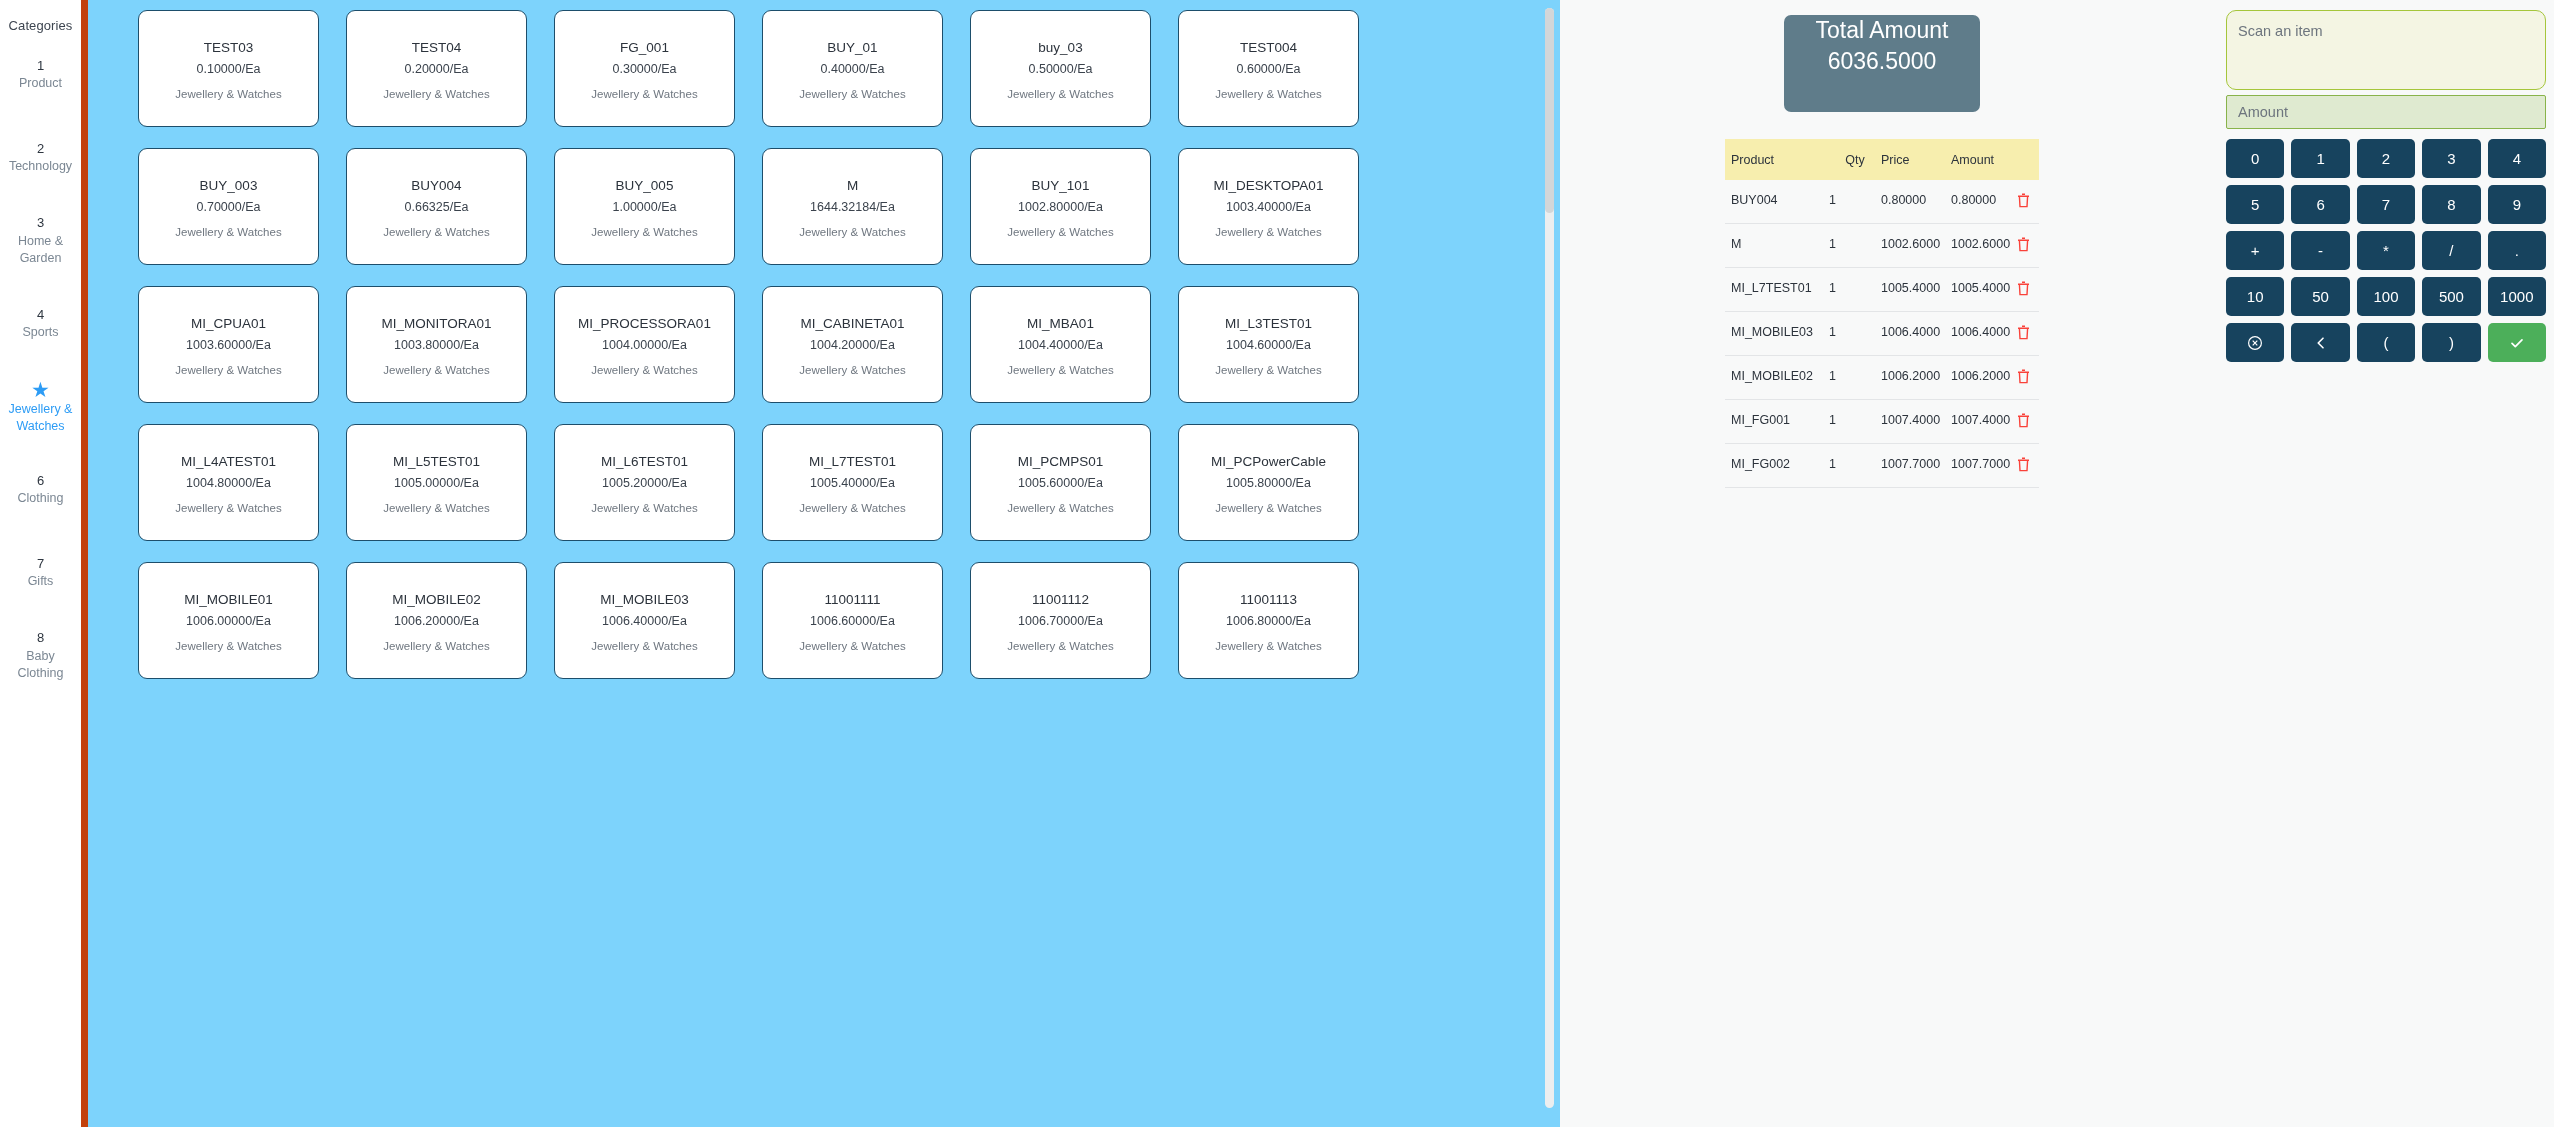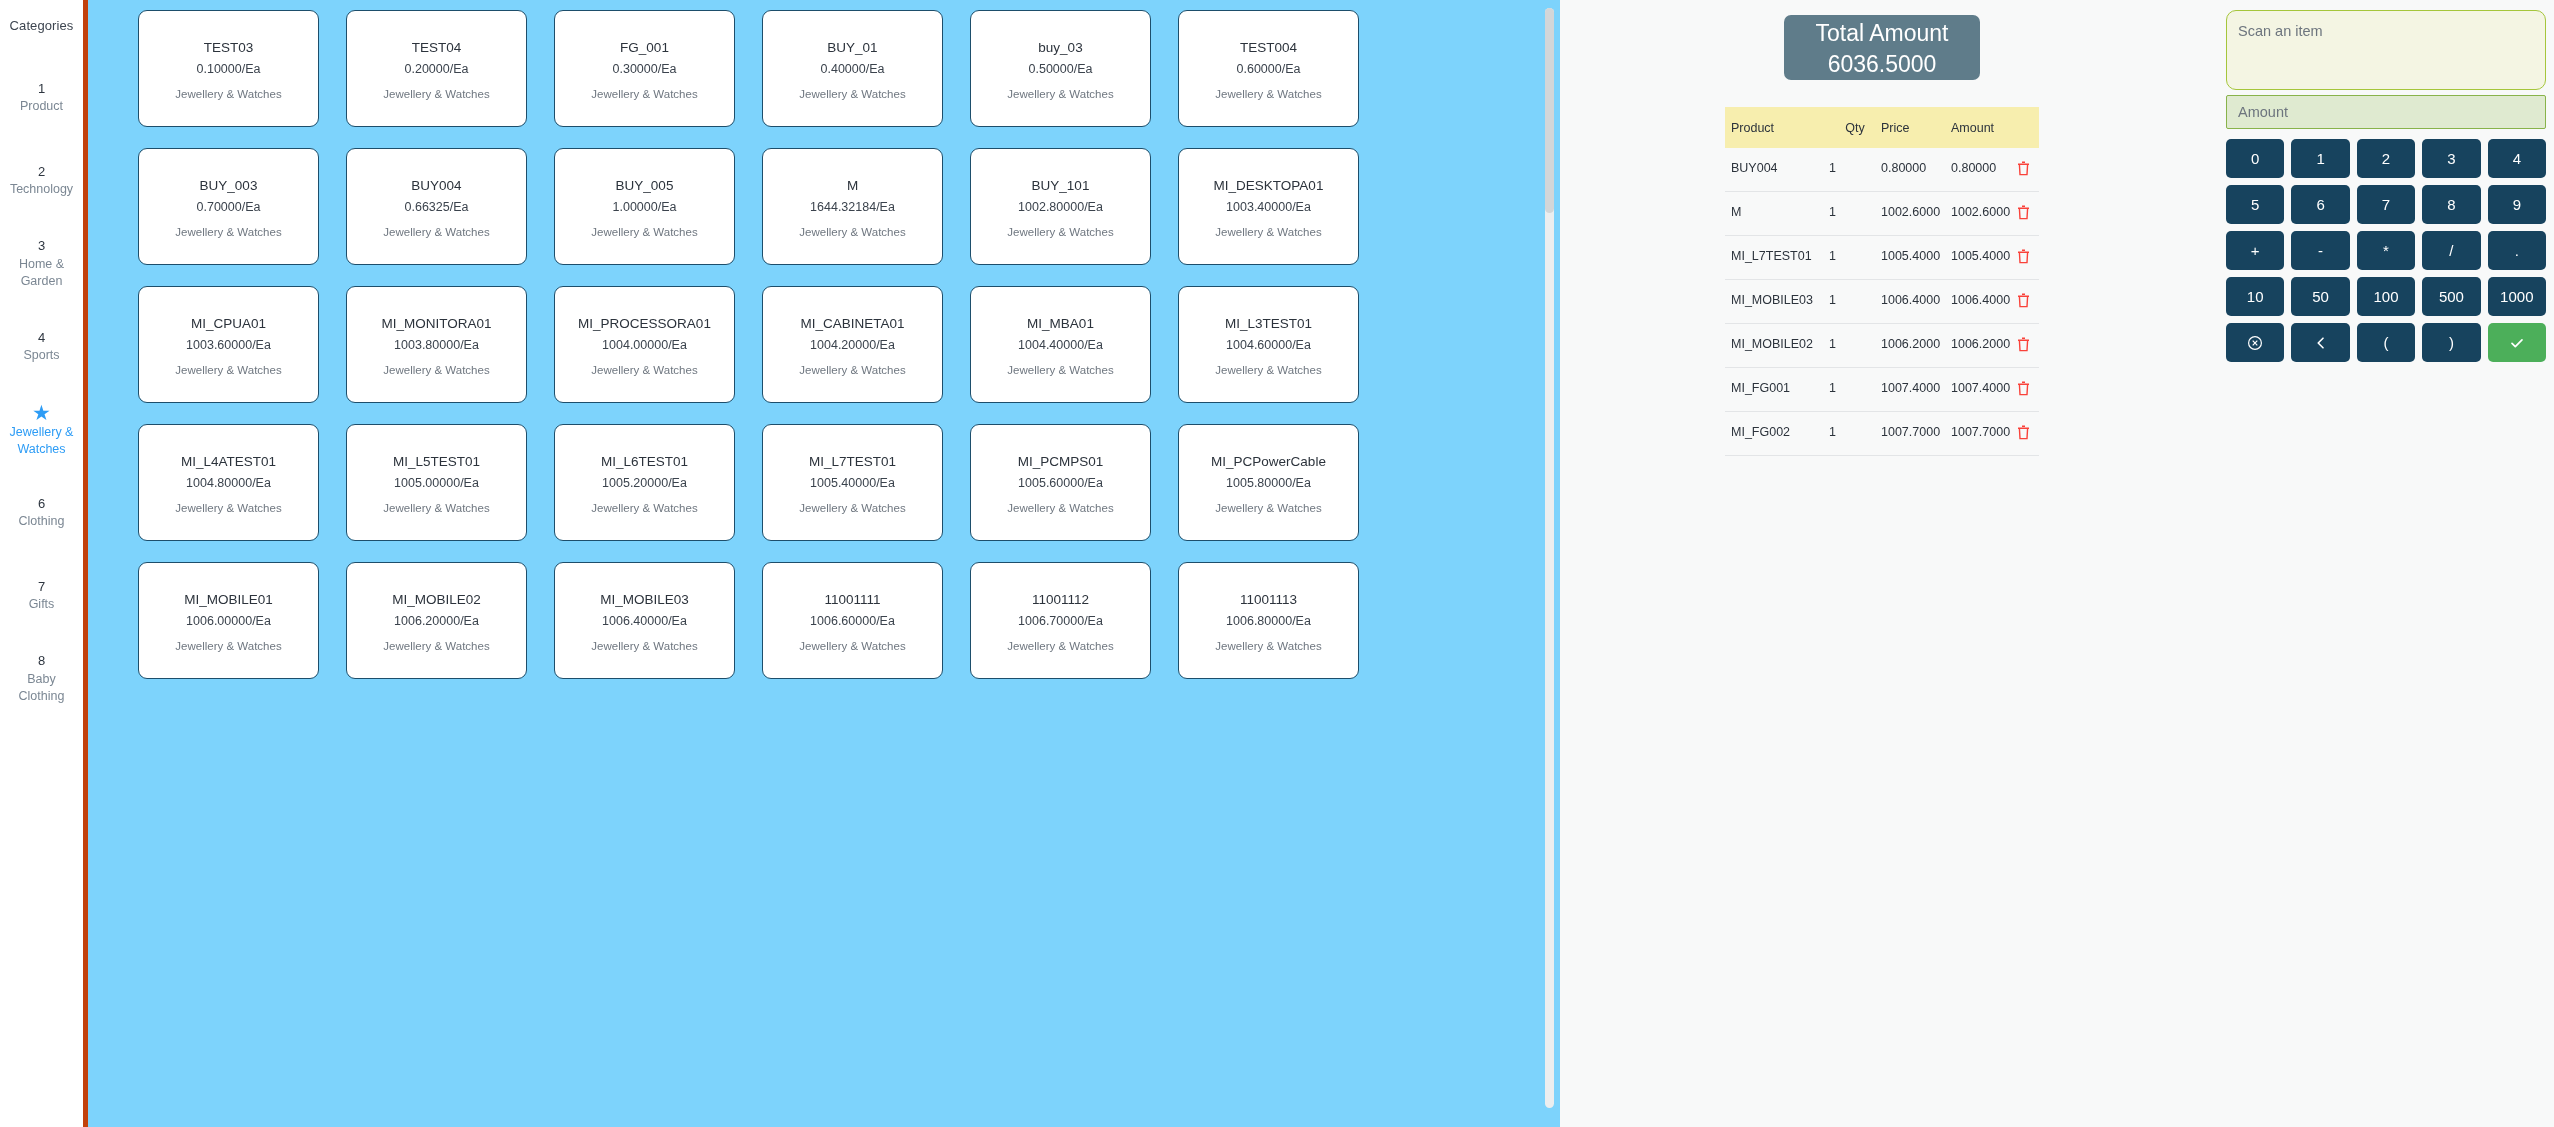--- a/index.html
+++ b/index.html
@@ -9,26 +9,25 @@
     background: #f8f9f9;
     font-family: "Liberation Sans", sans-serif;
     overflow: hidden;
   }
   .app { display: flex; width: 2554px; height: 1127px; }
 
   
   .sidebar {
     width: 88px; flex: 0 0 88px;
     background: #ffffff;
-    border-right: 5px solid #c2410c;
+    border-right: 7px solid #c2410c;
     display: flex; flex-direction: column;
     align-items: stretch;
     padding-top: 10px;
     overflow: hidden;
-    gap: 23px;
   }
   .sidebar-title {
     font-size: 13px; color: #3d4550; text-align: center;
     padding: 8px 2px 0 2px; letter-spacing: .1px;
   }
   .cat-list { display: flex; flex-direction: column; }
   .cat-item {
     display: flex; flex-direction: column; align-items: center;
     justify-content: center;
     height: 83px; padding: 2px 4px;
@@ -80,26 +79,26 @@
   
   .cart-pane {
     flex: 0 0 660px; width: 660px;
     background: #f8f9f9;
     padding: 10px 16px 0 0;
     display: flex; flex-direction: column;
     align-items: center;
     overflow: hidden;
   }
   .total-card {
-    width: 196px; height: 65px;
+    width: 196px; height: 97px;
     margin-top: 5px;
     background: #5f7c8a;
     border-radius: 7px;
     display: flex; flex-direction: column;
-    align-items: center; justify-content: flex-end;
+    align-items: center; justify-content: flex-start;
     color: #ffffff;
   }
   .total-label { font-size: 23px; font-weight: normal; line-height: 1.35; }
   .total-value { font-size: 23px; font-weight: normal; line-height: 1.35; }
 
   .cart-table-wrap { width: 314px; margin-top: 27px; position: relative; }
   table.cart { width: 100%; border-collapse: collapse; table-layout: fixed; }
   table.cart th {
     background: #f7eeae;
     font-size: 12.5px; font-weight: normal; color: #2c333c;

